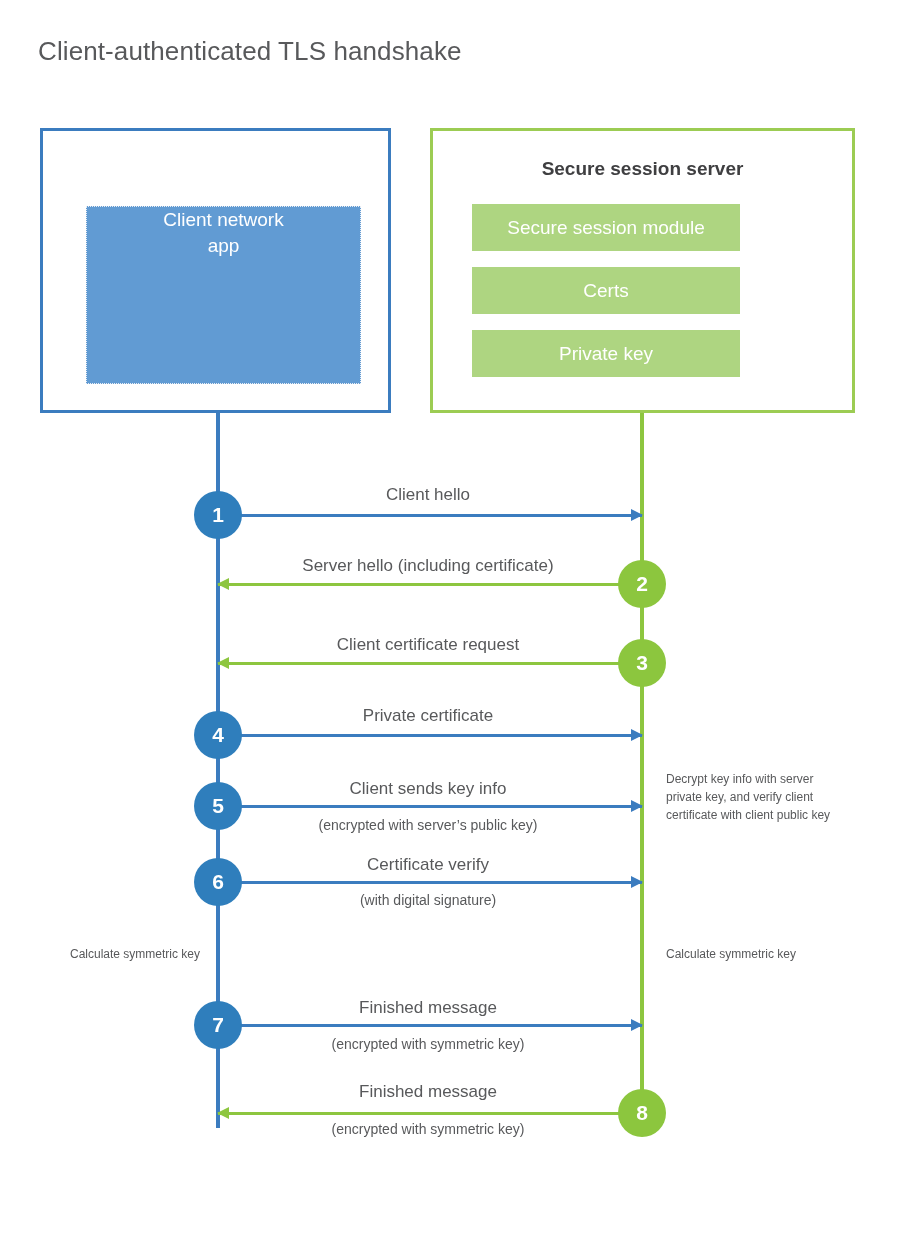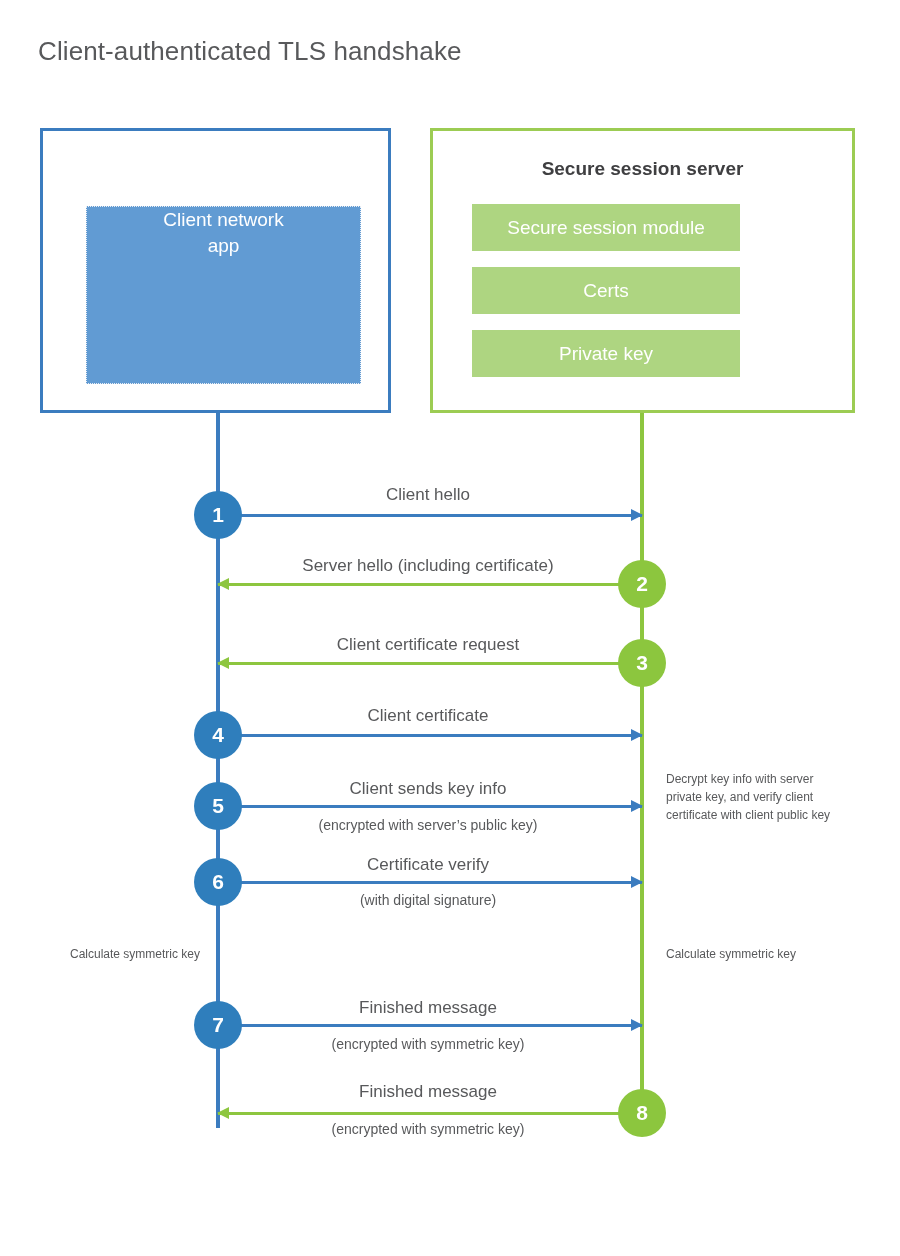--- a/index.html
+++ b/index.html
@@ -239,21 +239,21 @@
     <span class="arrow-head left green"></span>
   </div>
   <div class="step-circle green" style="left:618px; top:552px;">2</div>
 
   <div class="msg-label" style="left:228px; top:627px; width:400px;">Client certificate request</div>
   <div class="msg-arrow green" style="left:218px; top:654px; width:424px;">
     <span class="arrow-head left green"></span>
   </div>
   <div class="step-circle green" style="left:618px; top:631px;">3</div>
 
-  <div class="msg-label" style="left:228px; top:698px; width:400px;">Client certificate</div>
+  <div class="msg-label" style="left:228px; top:698px; width:400px;">Private certificate</div>
   <div class="msg-arrow blue" style="left:218px; top:726px; width:424px;">
     <span class="arrow-head right blue"></span>
   </div>
   <div class="step-circle blue" style="left:194px; top:703px;">4</div>
 
   <div class="msg-label" style="left:228px; top:771px; width:400px;">Client sends key info</div>
   <div class="msg-arrow blue" style="left:218px; top:797px; width:424px;">
     <span class="arrow-head right blue"></span>
   </div>
   <div class="msg-sublabel" style="left:228px; top:809px; width:400px;">(encrypted with server’s public key)</div>

